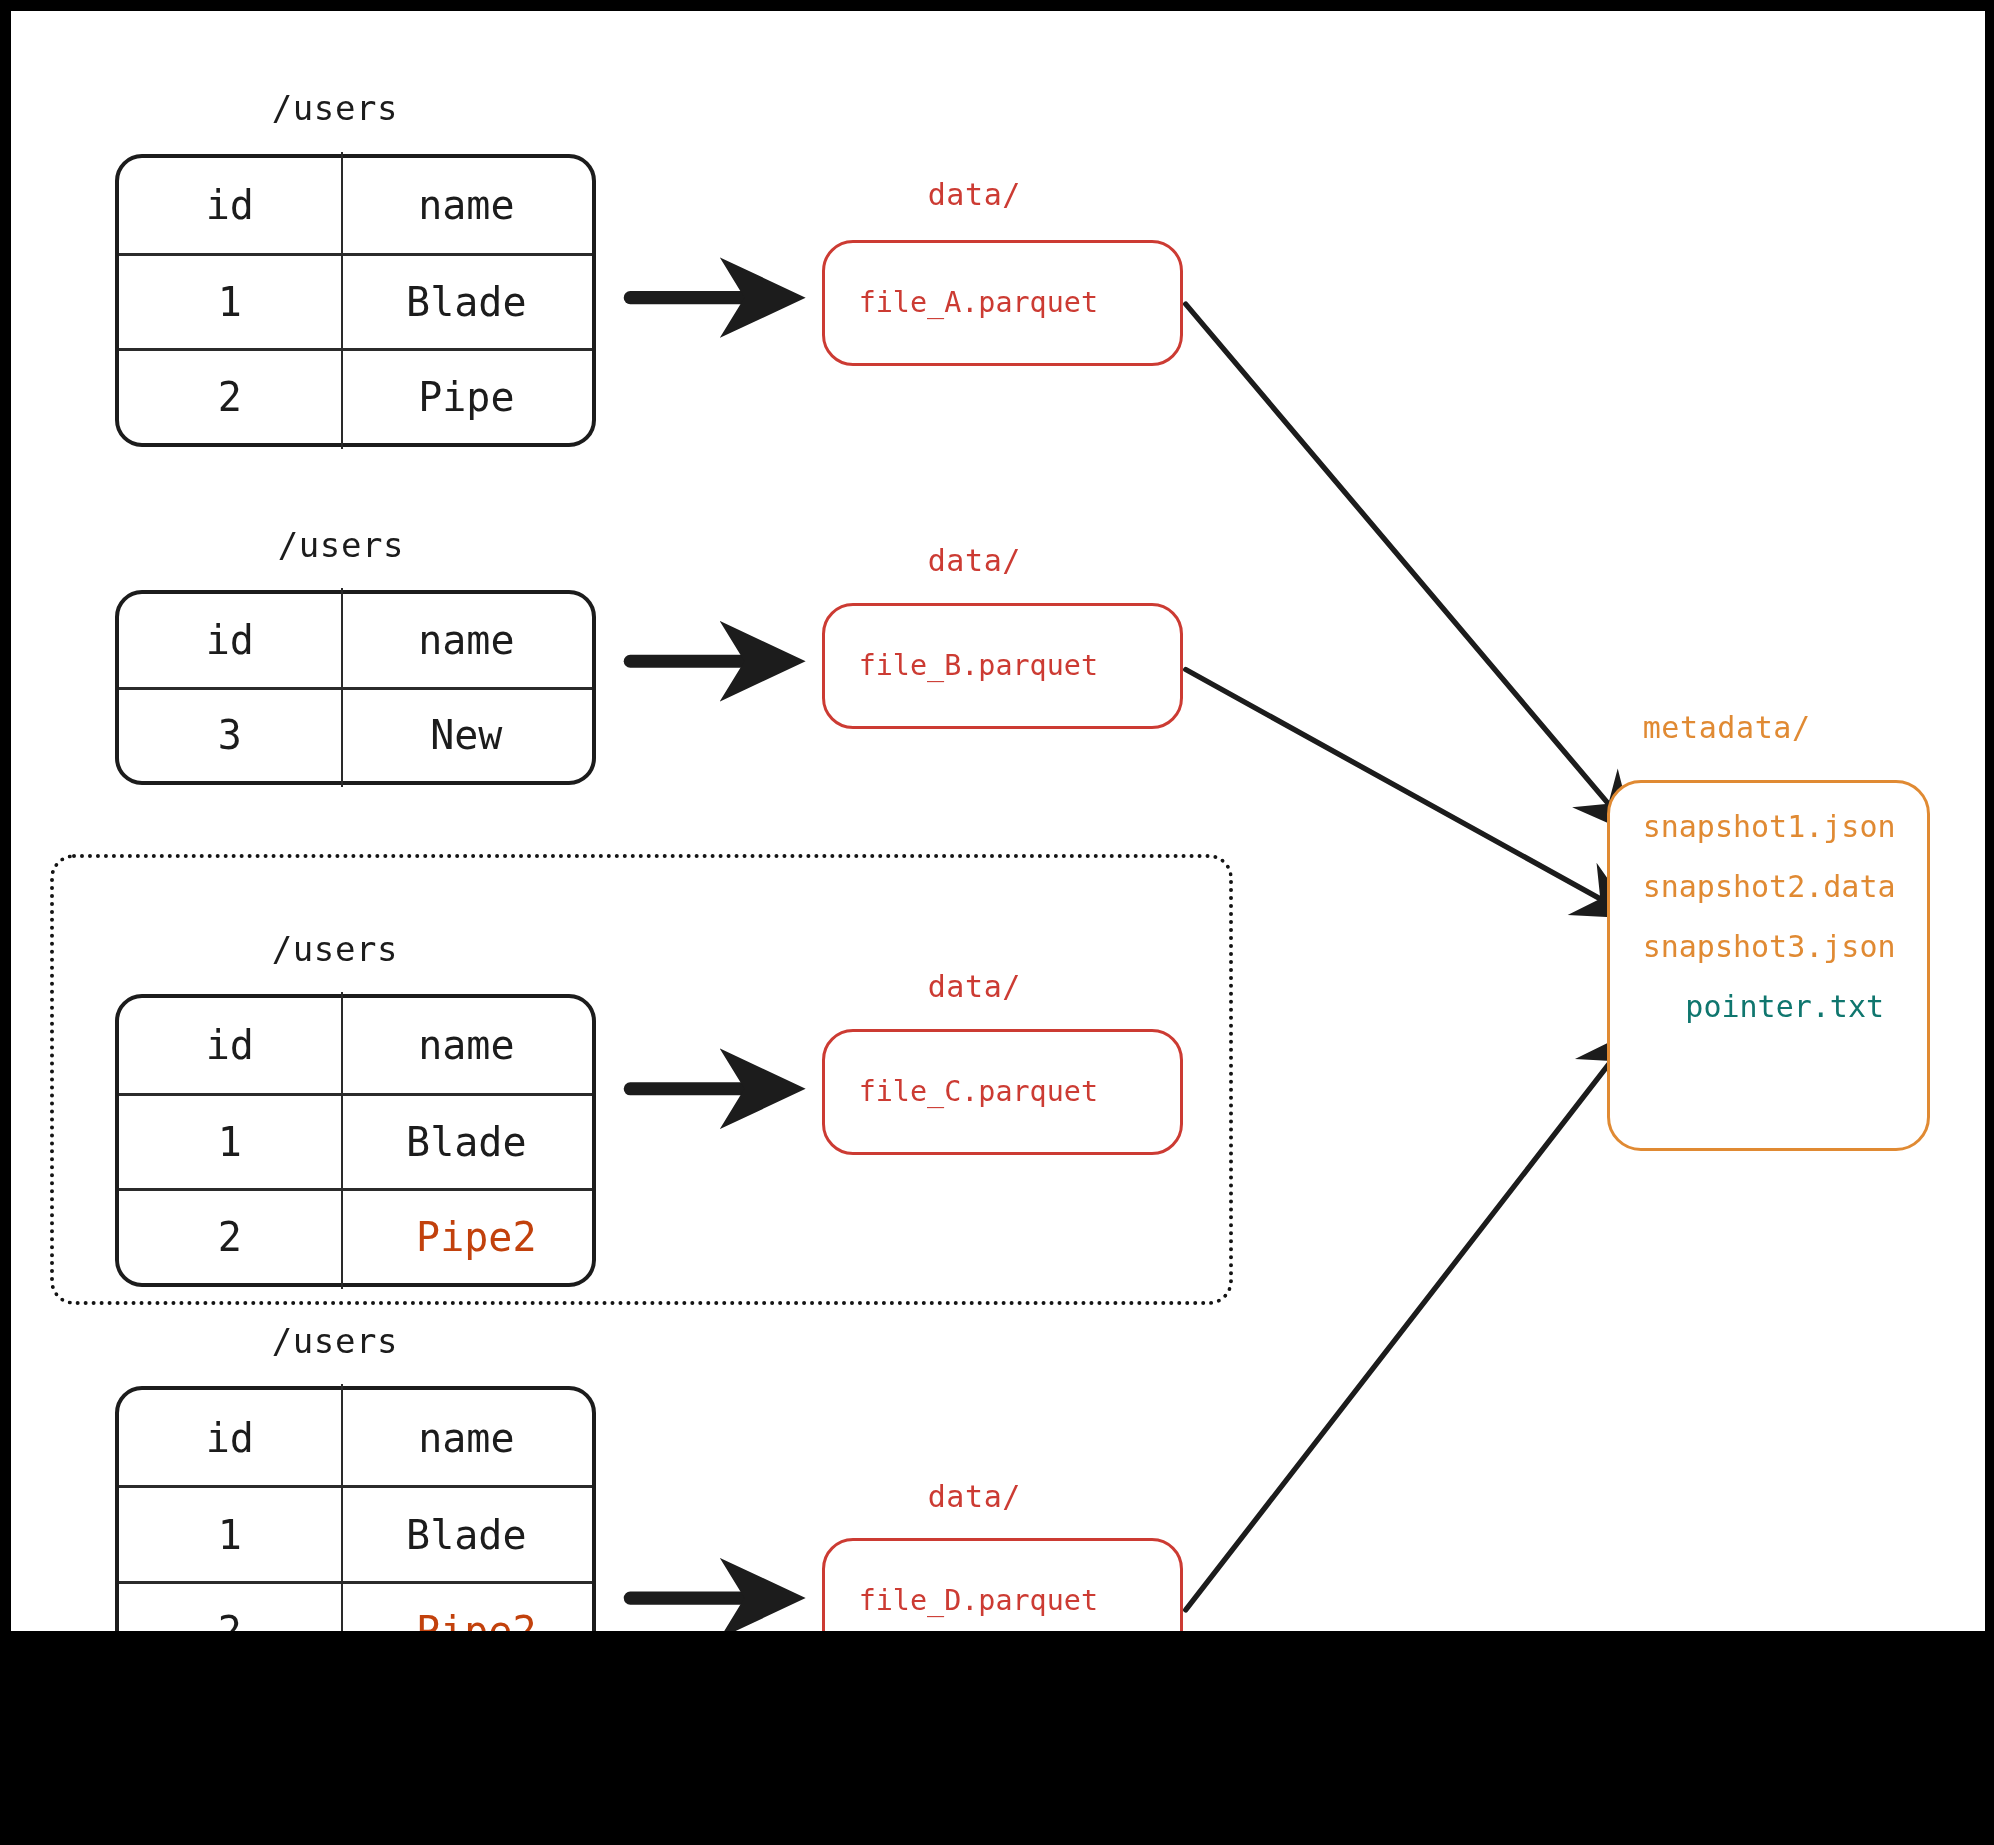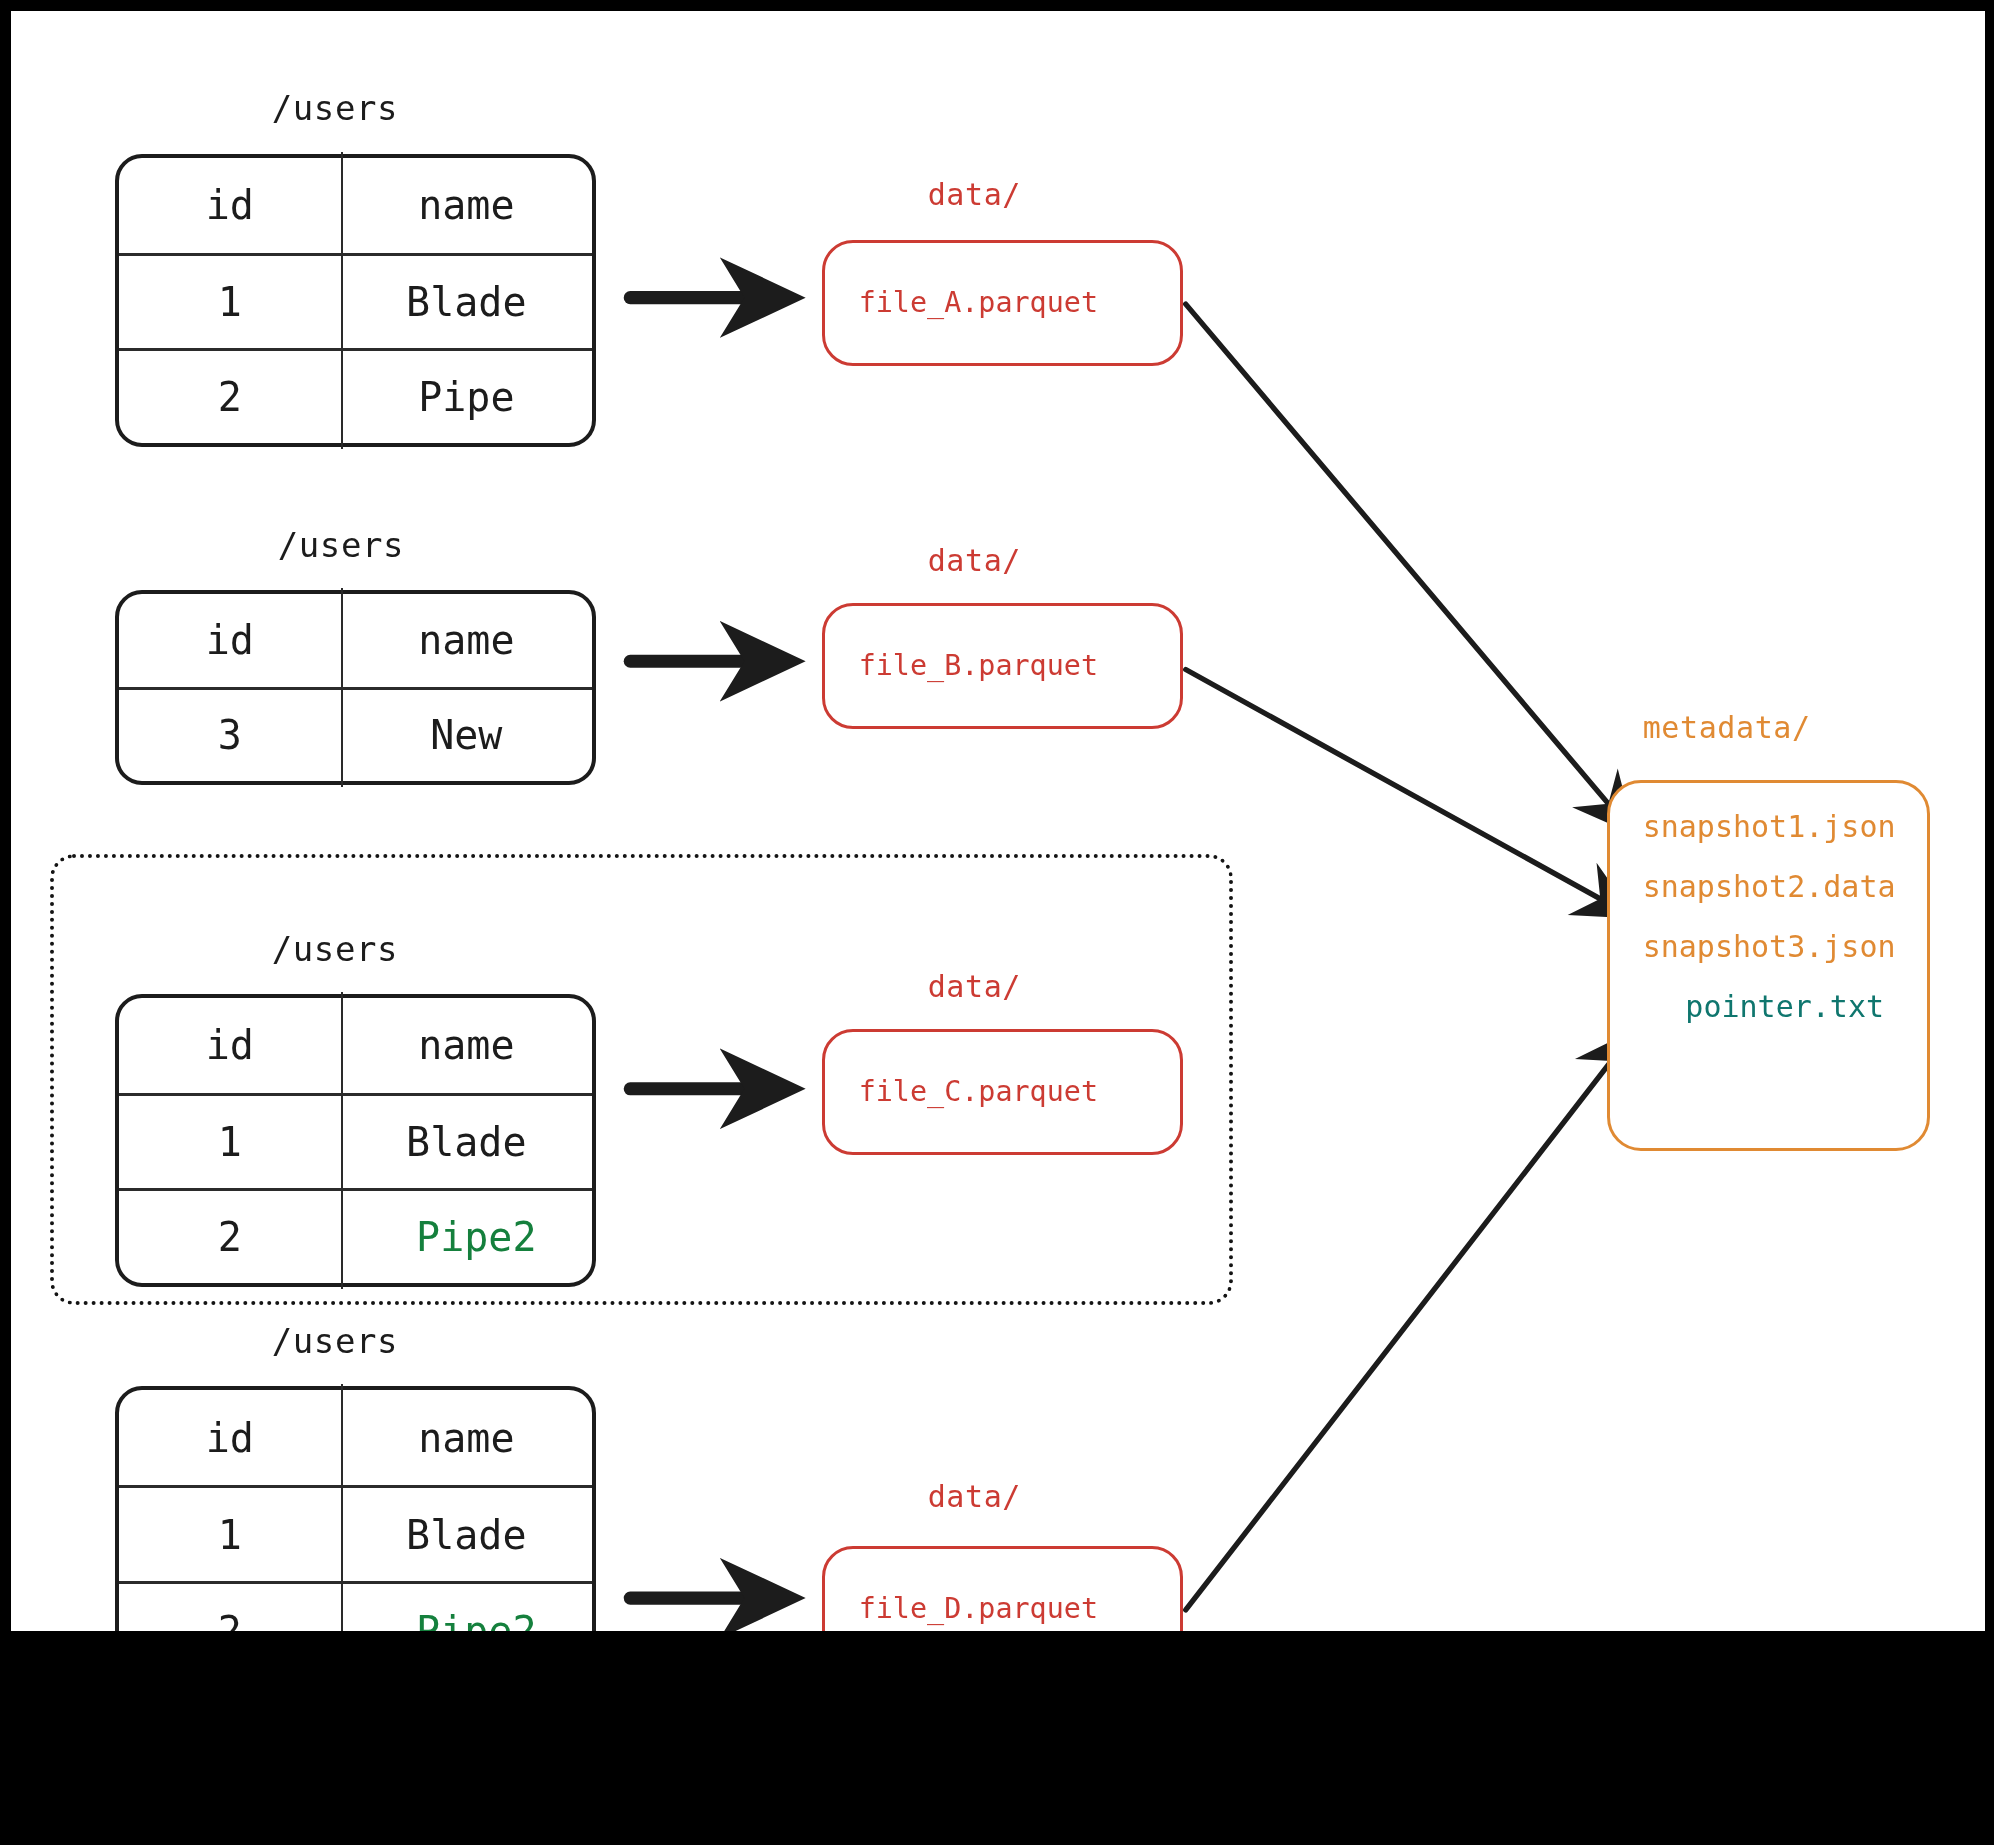--- a/index.html
+++ b/index.html
@@ -51,21 +51,21 @@
     box-sizing:border-box;
     display:flex; align-items:center; justify-content:center;
     font-family:"DejaVu Sans Mono","Liberation Mono",monospace;
     font-size:40px;
     color:#1c1c1c;
     overflow:hidden;
     border-radius:23px;
   }
   .ucell.c-id{width:47%;}
   .ucell.c-name{width:53%;}
-  .ucell.red{color:#15803d;padding-left:20px;}
+  .ucell.red{color:#c2410c;padding-left:20px;}
   .ucell.orange{color:#e7901f;}
 
   
   .fbox{
     position:absolute;
     box-sizing:border-box;
     border:3px solid #cc3b33;
     border-radius:31px;
     background:#fff;
     display:flex; align-items:center;
@@ -210,21 +210,21 @@
       <div class="ucell c-id">2</div>
       <div class="ucell c-name red">Pipe2</div>
     </div>
     <div class="urow" style="height:25%;">
       <div class="ucell c-id orange">3</div>
       <div class="ucell c-name orange">New</div>
     </div>
   </div>
 
   <div class="dir-label" style="left:917px; top:1468px; color:#cc3b33;">data/</div>
-  <div class="fbox" style="left:811px; top:1527px; width:361px; height:126px;margin-top:8px;">file_D.parquet</div>
+  <div class="fbox" style="left:811px; top:1527px; width:361px; height:126px;">file_D.parquet</div>
 
   <div class="dir-label" style="left:1632px; top:676px; color:#e08a33;margin-top:23px;">metadata/</div>
 
   <div class="mbox" style="left:1596px; top:769px; width:323px; height:371px;">
     <div class="mitem">snapshot1.json</div>
     <div class="mitem">snapshot2.data</div>
     <div class="mitem">snapshot3.json</div>
     <div class="mitem crimson">pointer.txt</div>
   </div>
 

